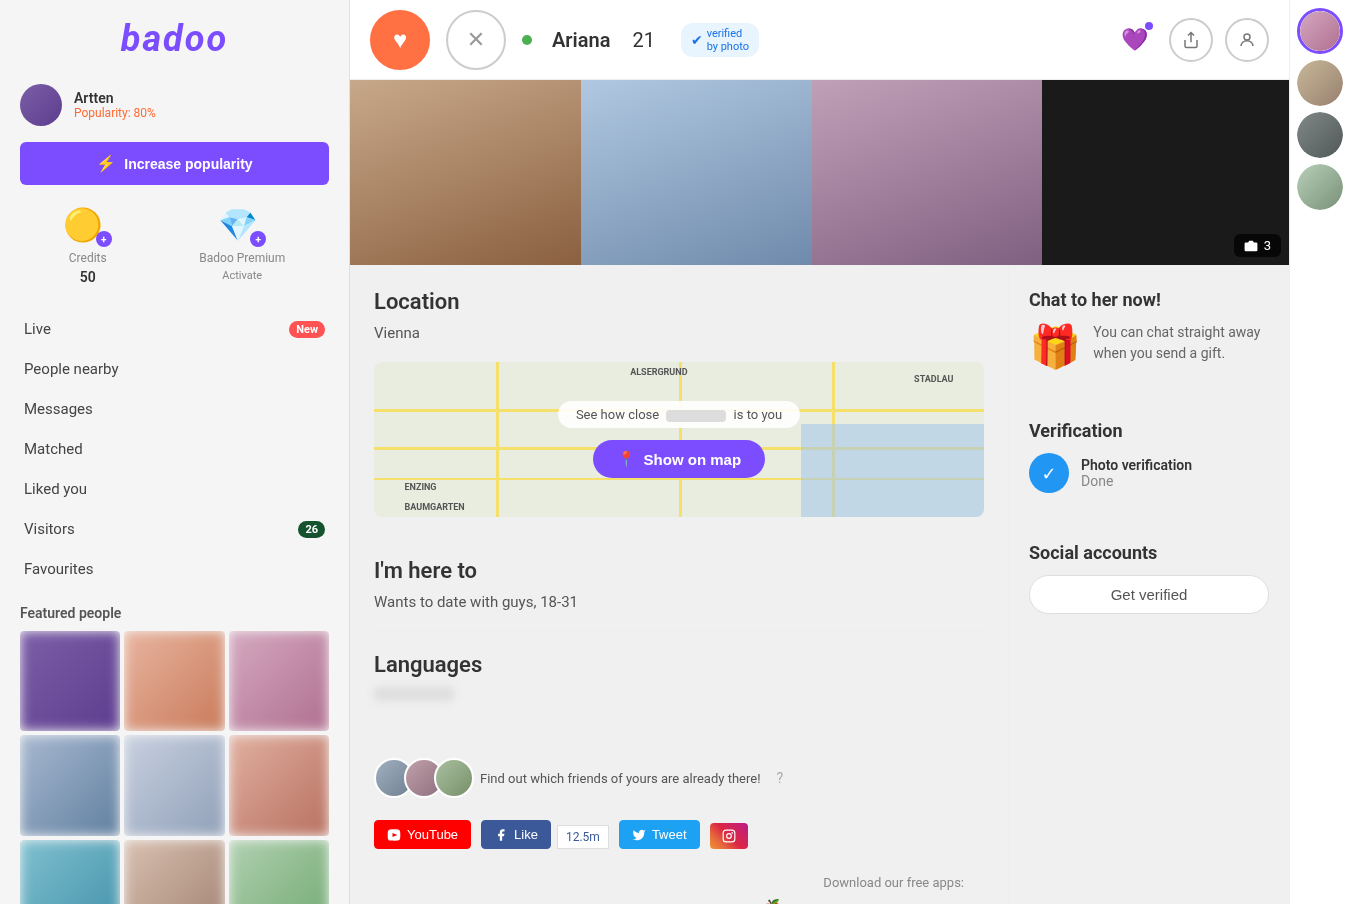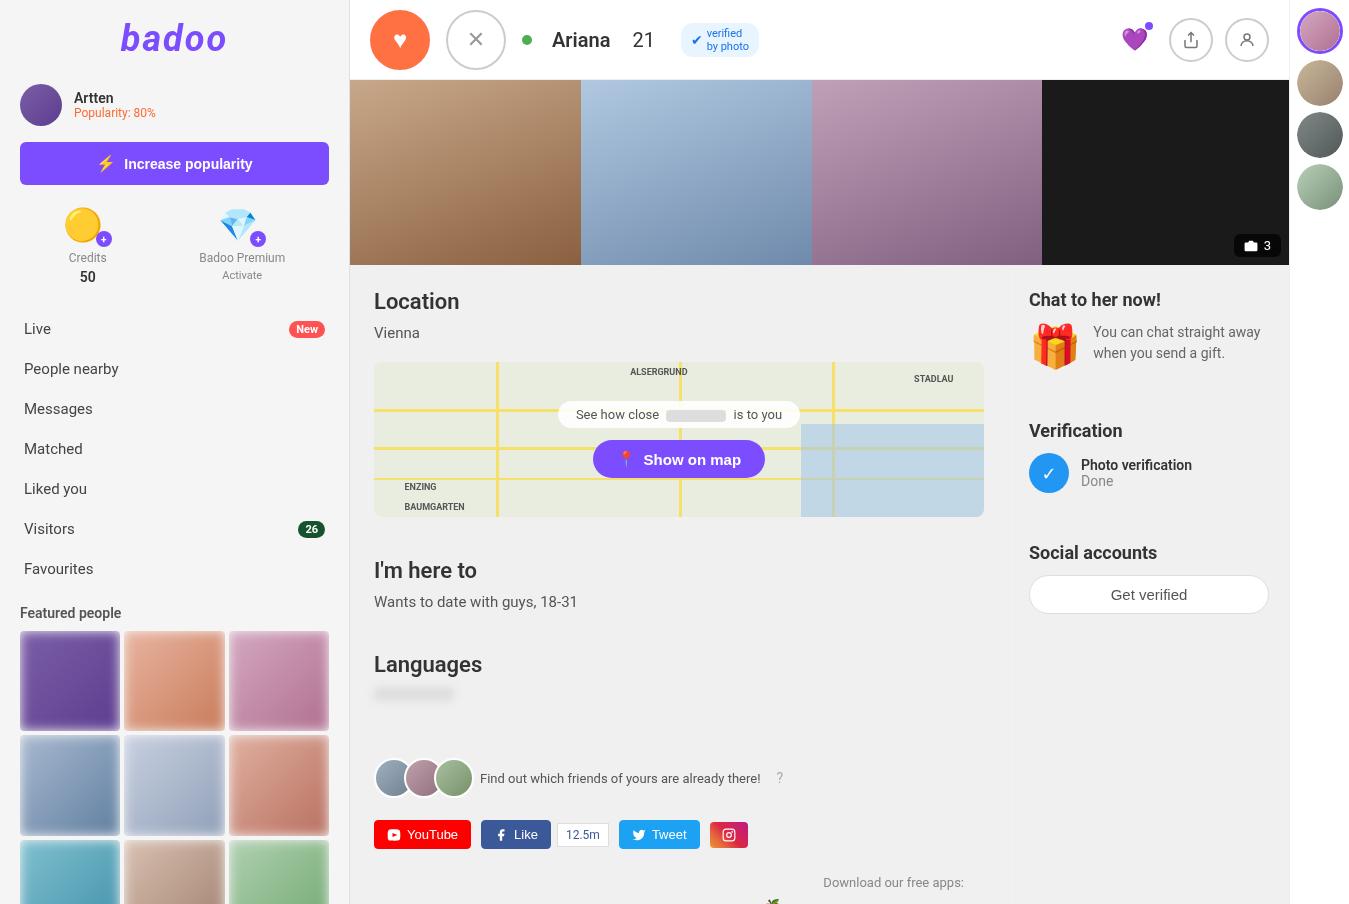--- a/index.html
+++ b/index.html
@@ -375,21 +375,21 @@
       background: #bbb;
     }
     .fa-1 { background: linear-gradient(135deg, #a0b0c0 0%, #708090 100%); }
     .fa-2 { background: linear-gradient(135deg, #c0a0a8 0%, #907080 100%); }
     .fa-3 { background: linear-gradient(135deg, #a8c0a0 0%, #789068 100%); }
     .friends-text { font-size: 13px; color: #555; }
     .friends-question { color: #aaa; font-size: 14px; cursor: pointer; }
 
     .social-share {
       display: flex;
-      align-items: center;
+      align-items: flex-end;
       gap: 10px;
       padding: 10px 0;
       flex-wrap: wrap;
     }
     .social-btn {
       display: flex;
       align-items: center;
       gap: 6px;
       border: 1px solid #ddd;
       border-radius: 4px;

